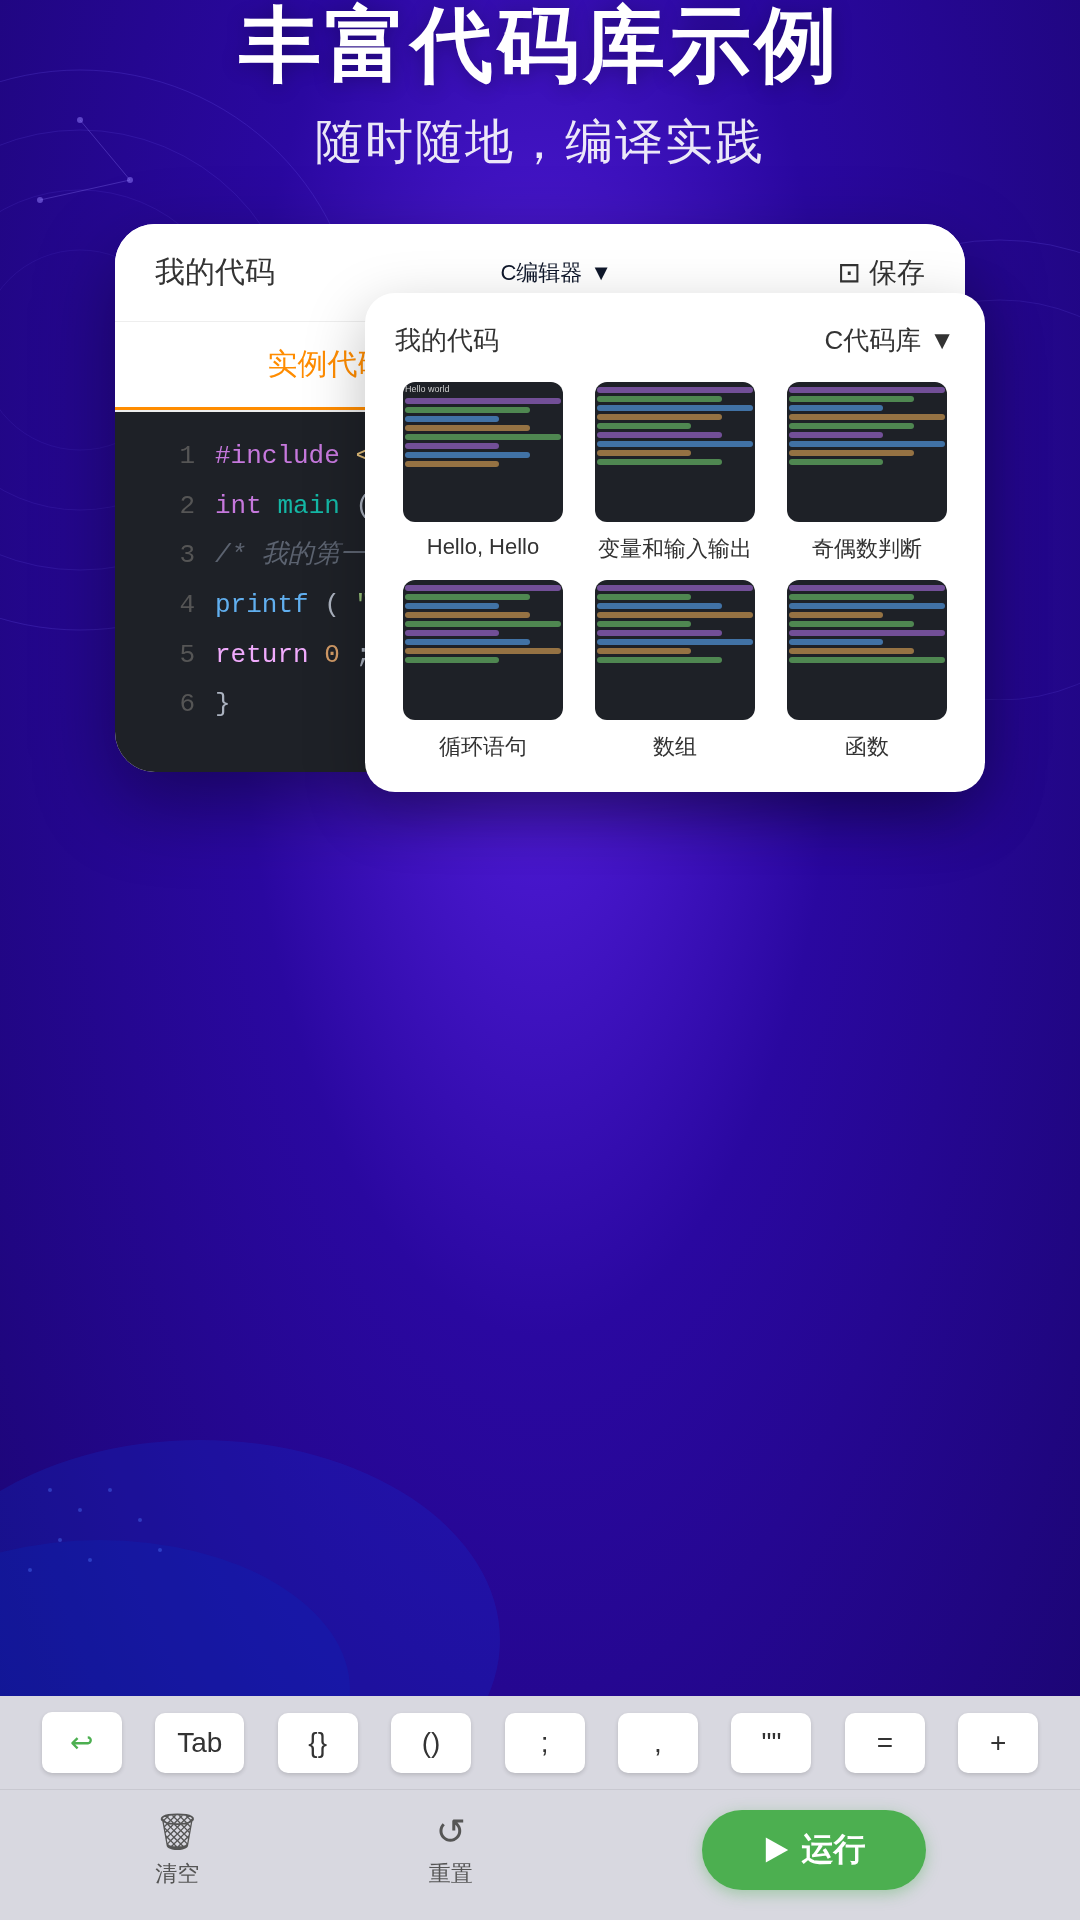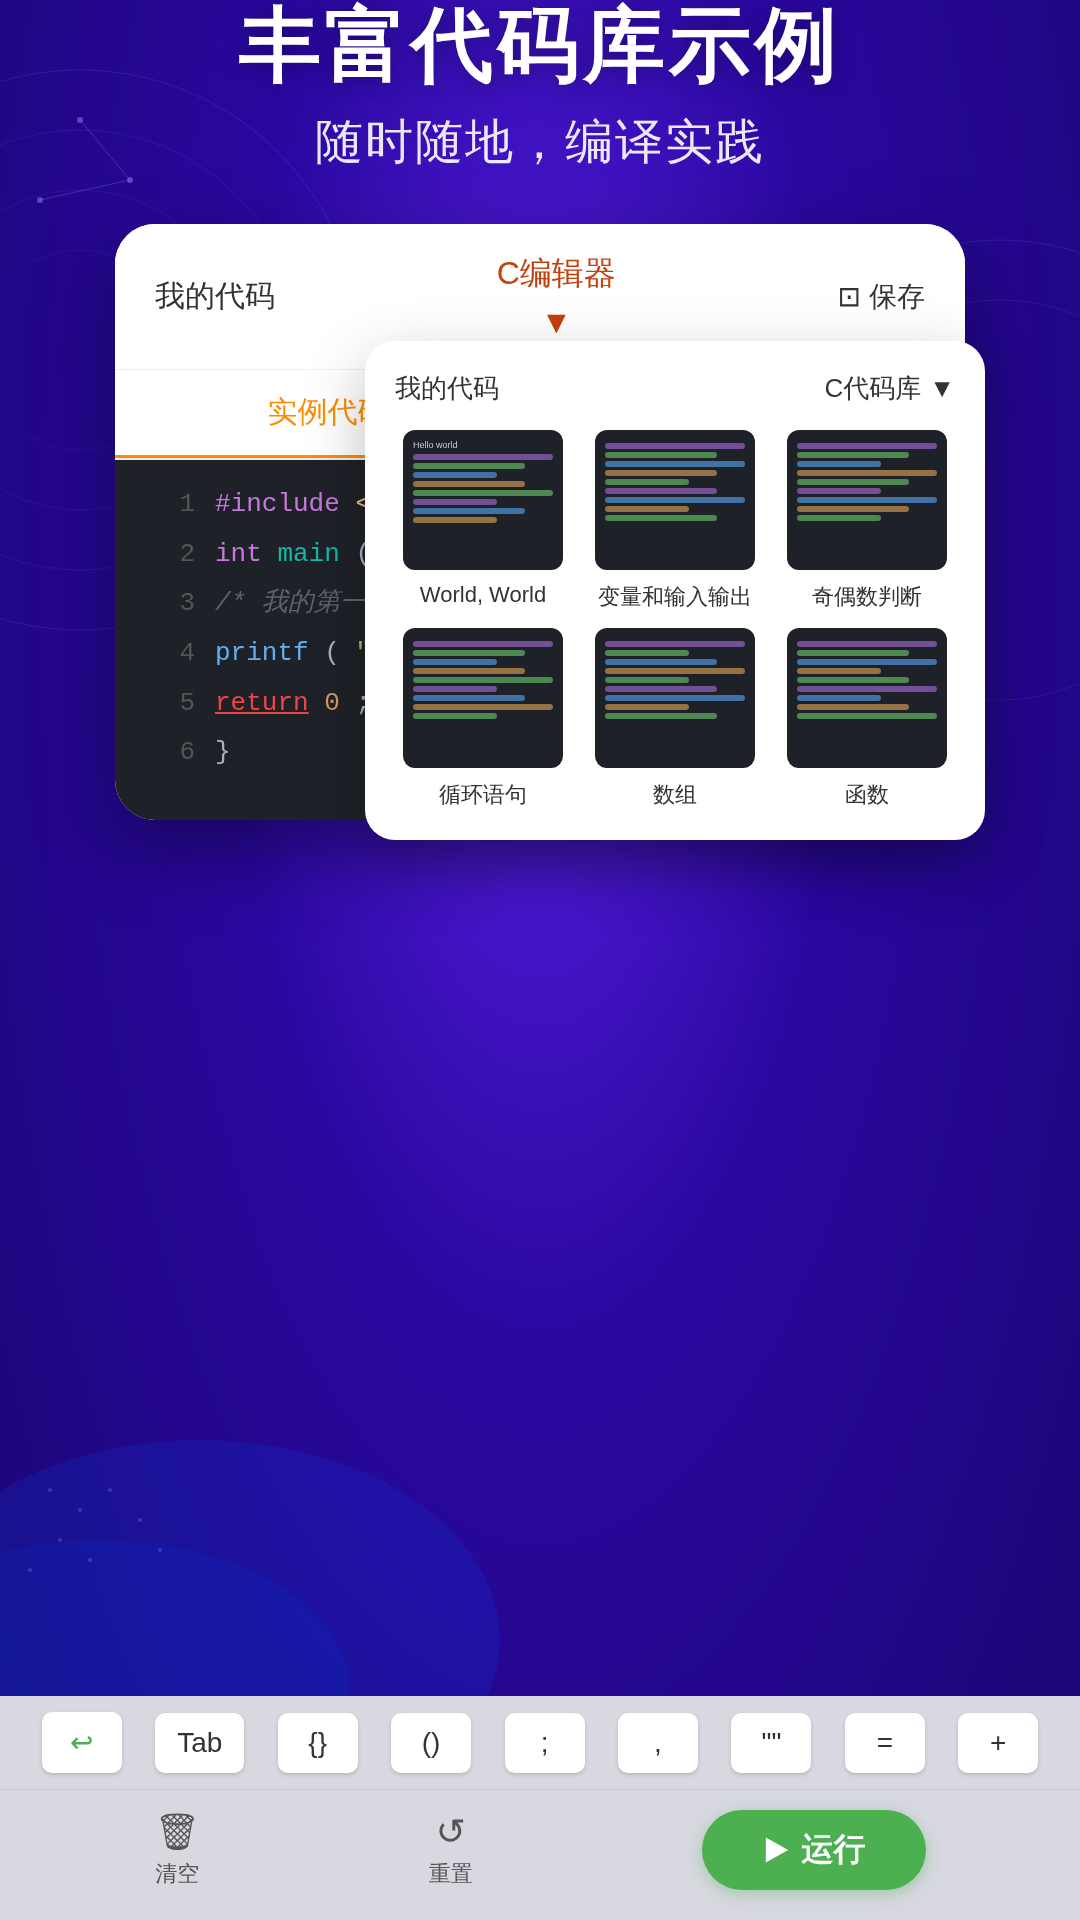--- a/index.html
+++ b/index.html
@@ -78,23 +78,22 @@
     .card-title {
       font-size: 30px;
       color: #333;
       font-weight: 500;
     }
 
     .editor-selector {
       display: flex;
       align-items: center;
       gap: 8px;
-      font-size: 32px;
-      color: #c2410c;
-      flex-direction: column;
+      font-size: 22px;
+      color: #0f172a;
     }
 
     .save-btn {
       display: flex;
       align-items: center;
       gap: 8px;
       font-size: 28px;
       color: #333;
     }
 
@@ -146,21 +145,21 @@
       color: #abb2bf;
     }
 
     .kw-include { color: #c678dd; }
     .kw-stdio { color: #e5c07b; }
     .kw-int { color: #c678dd; }
     .kw-main { color: #14b8a6; }
     .kw-comment { color: #5c6370; font-style: italic; }
     .kw-printf { color: #61afef; }
     .kw-string { color: #98c379; }
-    .kw-return { color: #ef4444; text-decoration: underline; }
+    .kw-return { color: #f0abfc; }
     .kw-zero { color: #d19a66; }
     .kw-brace { color: #abb2bf; }
 
     
     .overlay-card {
       position: absolute;
       bottom: -20px;
       right: -20px;
       width: 620px;
       background: white;
@@ -203,21 +202,21 @@
       align-items: center;
       gap: 12px;
     }
 
     .code-thumbnail {
       width: 160px;
       height: 140px;
       background: #1e2127;
       border-radius: 12px;
       overflow: hidden;
-      padding: 10px;
+      padding: 2px;
       position: relative;
     }
 
     .thumb-line {
       height: 6px;
       background: rgba(150,180,100,0.7);
       border-radius: 3px;
       margin: 3px 0;
     }
 
@@ -473,21 +472,21 @@
             <div style="font-size:9px; color:#ccc; margin-bottom:4px;">Hello world</div>
             <div class="thumb-line long purple"></div>
             <div class="thumb-line medium" style="background:rgba(100,180,100,0.7);"></div>
             <div class="thumb-line short blue"></div>
             <div class="thumb-line medium" style="background:rgba(200,150,80,0.7);"></div>
             <div class="thumb-line long" style="background:rgba(100,180,100,0.7);"></div>
             <div class="thumb-line short purple"></div>
             <div class="thumb-line medium blue"></div>
             <div class="thumb-line short" style="background:rgba(200,150,80,0.7);"></div>
           </div>
-          <div class="code-label">World, World</div>
+          <div class="code-label">Hello, Hello</div>
         </div>
 
         <div class="code-item">
           <div class="code-thumbnail">
             <div class="thumb-line long purple"></div>
             <div class="thumb-line medium" style="background:rgba(100,180,100,0.7);"></div>
             <div class="thumb-line long blue"></div>
             <div class="thumb-line medium" style="background:rgba(200,150,80,0.7);"></div>
             <div class="thumb-line short" style="background:rgba(100,180,100,0.7);"></div>
             <div class="thumb-line medium purple"></div>

